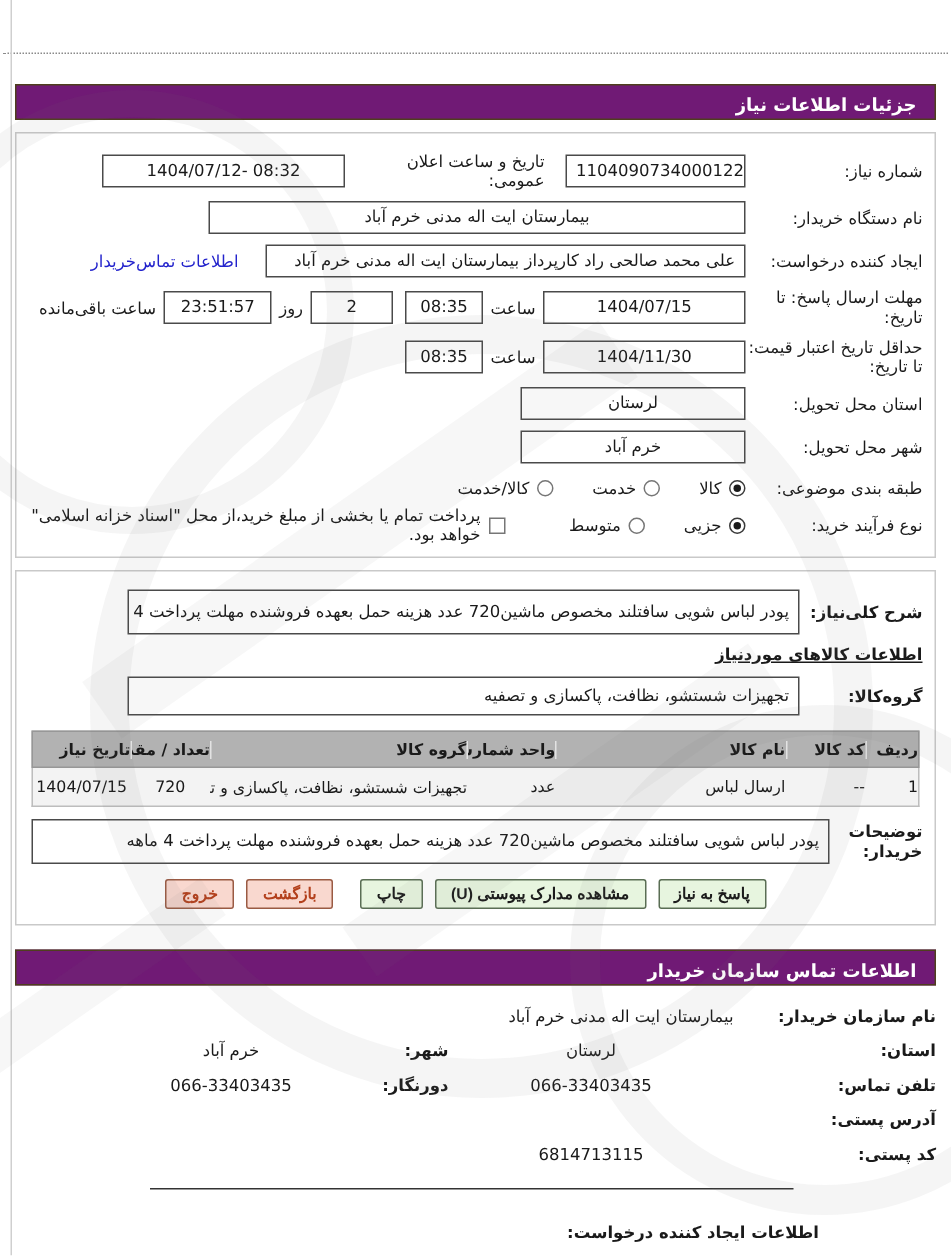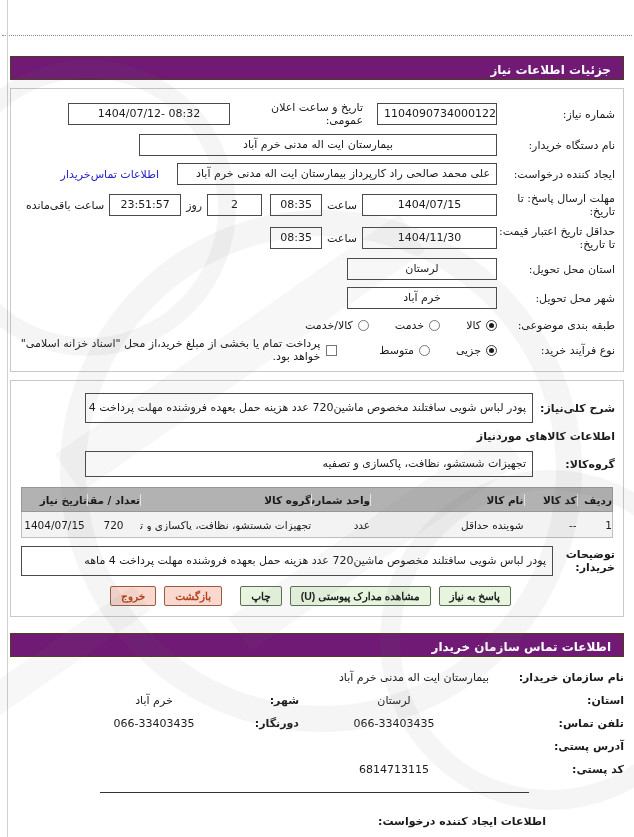--- a/index.html
+++ b/index.html
@@ -41,21 +41,21 @@
     background:#fff;flex:none;margin-left:5px;box-sizing:border-box;}
   .radio.sel{border-color:#3a3a3a;}
   .radio.sel::after{content:"";display:block;width:5px;height:5px;margin:2px;
     border-radius:50%;background:#1a1a1a;}
   .checkbox{width:11px;height:11px;border:1px solid #767676;background:#fff;
     flex:none;margin-left:6px;box-sizing:border-box;}
   
   .blbl{font-weight:bold;flex:none;line-height:13px;text-align:right;}
   .desc-lbl{width:82px;}
   .desc-box{width:448px;height:30px;line-height:28px;}
-  .items-title{font-weight:bold;margin:4px 0 8px 0;}
+  .items-title{font-weight:bold;margin:4px 0 8px 0;text-decoration:underline;}
   .group-lbl{width:82px;}
   .group-box{width:448px;height:26px;line-height:24px;}
   .notes-lbl{width:62px;}
   .notes-box{width:532px;height:30px;line-height:28px;}
   
   .tbl{margin:10px 2px 8px 2px;}
   .thead{display:flex;background:#b2b2b2;border:1px solid #979797;height:23px;
     align-items:center;font-weight:bold;font-size:10.5px;}
   .trow{display:flex;background:#f3f3f3;border:1px solid #bdbdbd;border-top:none;
     height:25px;align-items:center;font-size:10.5px;}
@@ -206,21 +206,21 @@
       <div class="tc c2">کد کالا</div>
       <div class="tc c3">نام کالا</div>
       <div class="tc c4">واحد شمارش</div>
       <div class="tc c5">گروه کالا</div>
       <div class="tc c6">تعداد / مقدار</div>
       <div class="tc c7">تاریخ نیاز</div>
     </div>
     <div class="trow">
       <div class="tc c1">1</div>
       <div class="tc c2">--</div>
-      <div class="tc c3">شوینده حداقل</div>
+      <div class="tc c3">ارسال لباس</div>
       <div class="tc c4">عدد</div>
       <div class="tc c5">تجهیزات شستشو، نظافت، پاکسازی و تصفیه</div>
       <div class="tc c6 num">720</div>
       <div class="tc c7 num">1404/07/15</div>
     </div>
   </div>
 
   <div class="row">
     <div class="blbl notes-lbl">توضیحات خریدار:</div>
     <div class="box notes-box">پودر لباس شویی  سافتلند  مخصوص  ماشین720 عدد  هزینه حمل بعهده فروشنده مهلت پرداخت 4 ماهه</div>

